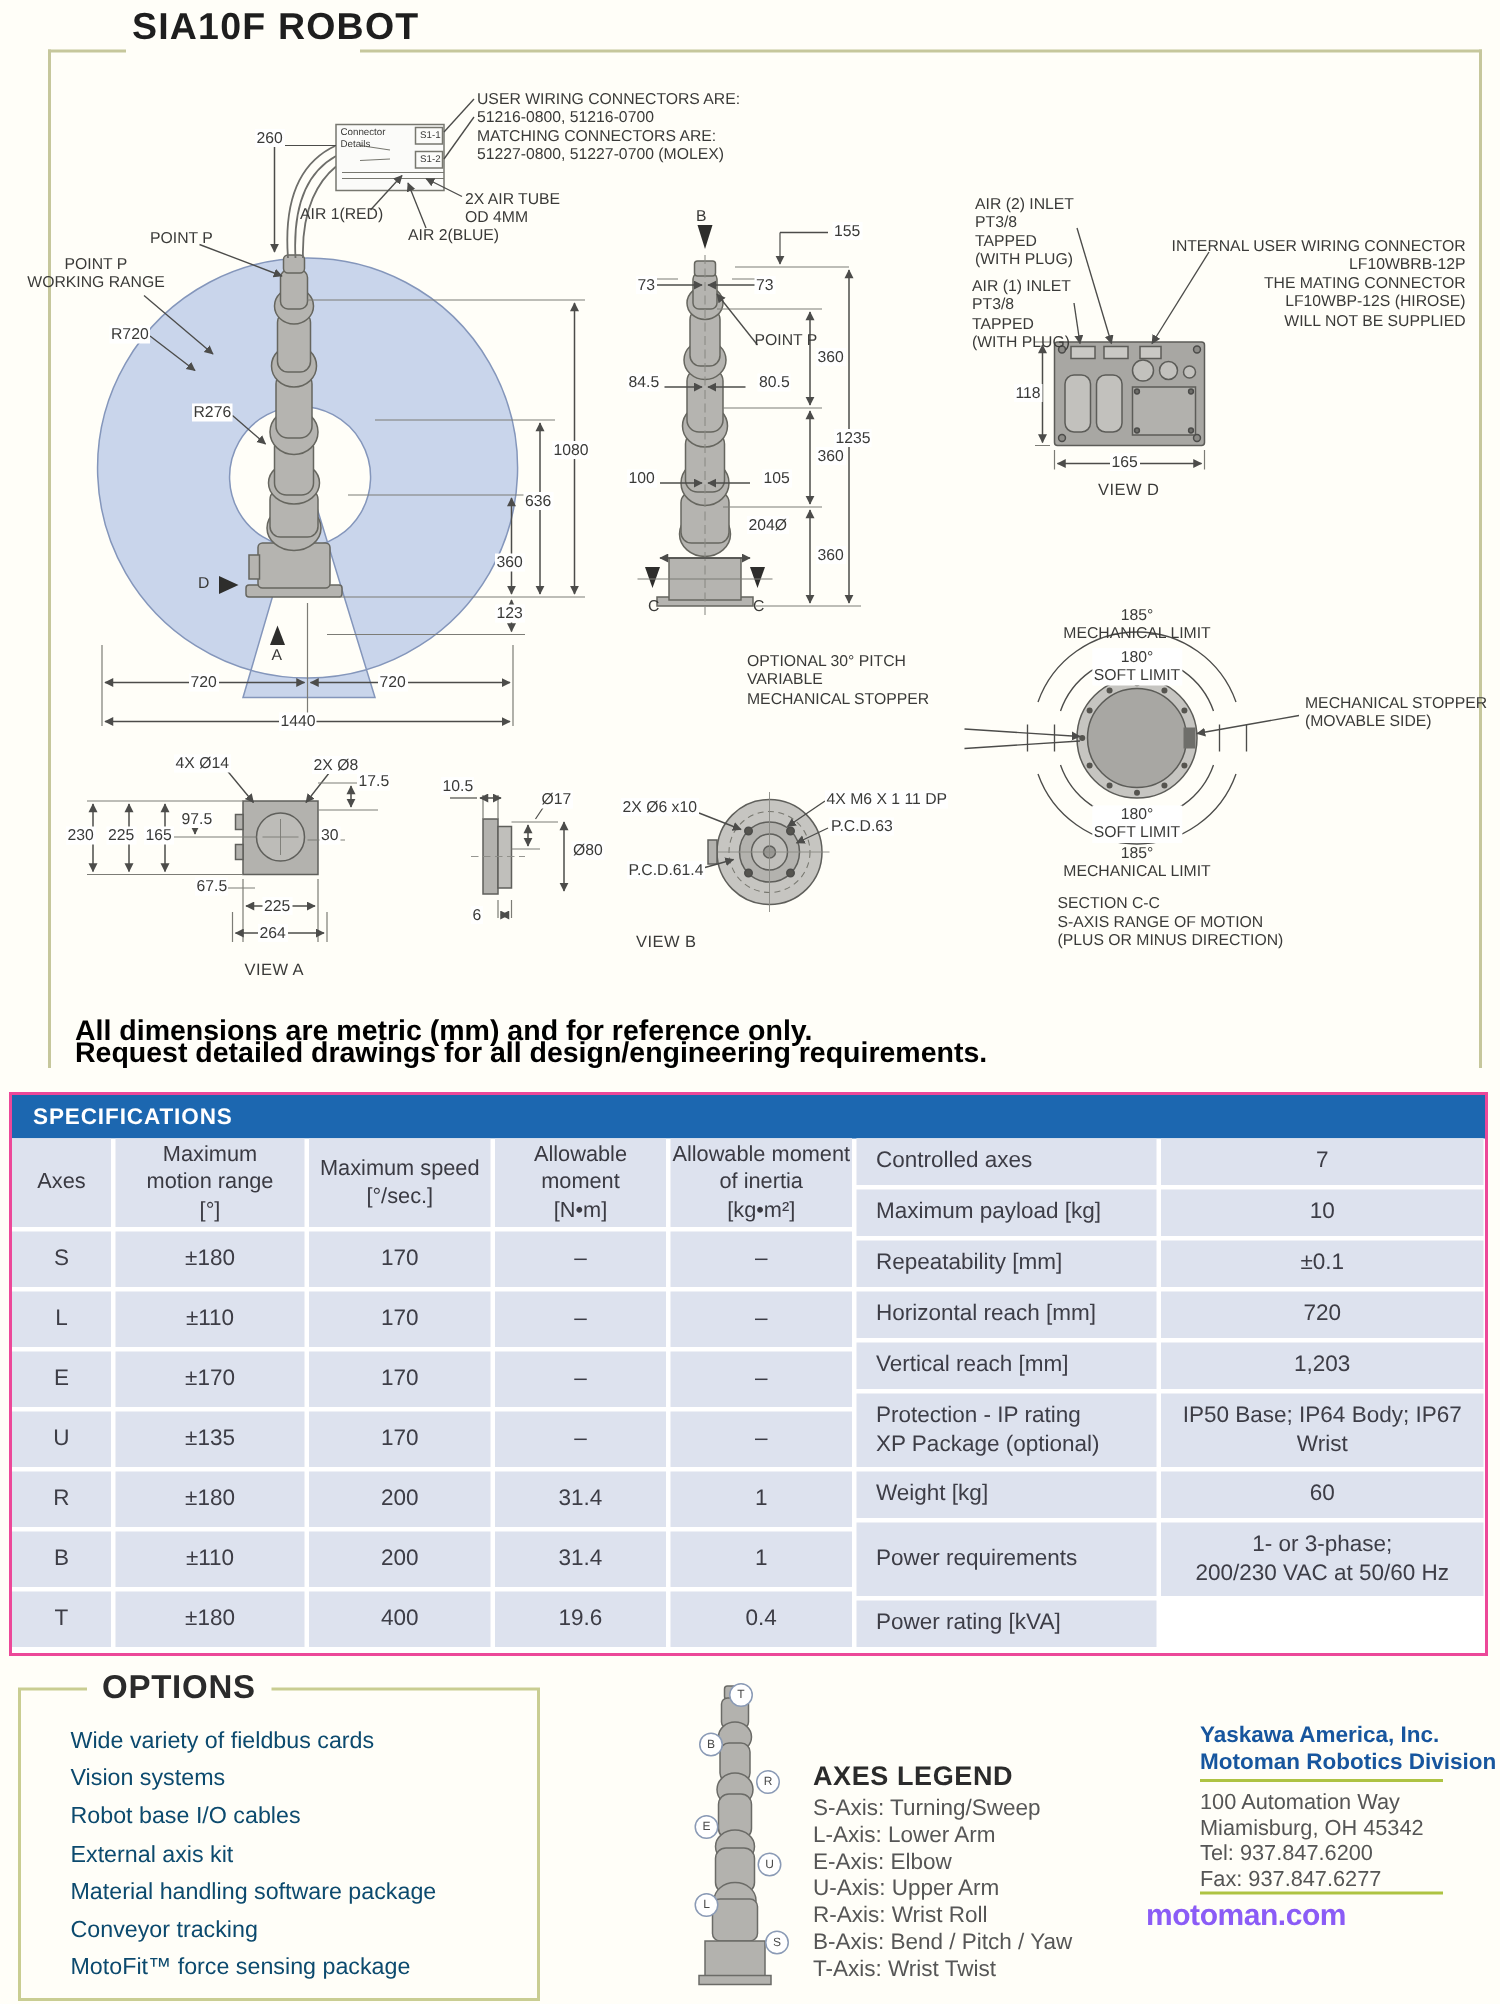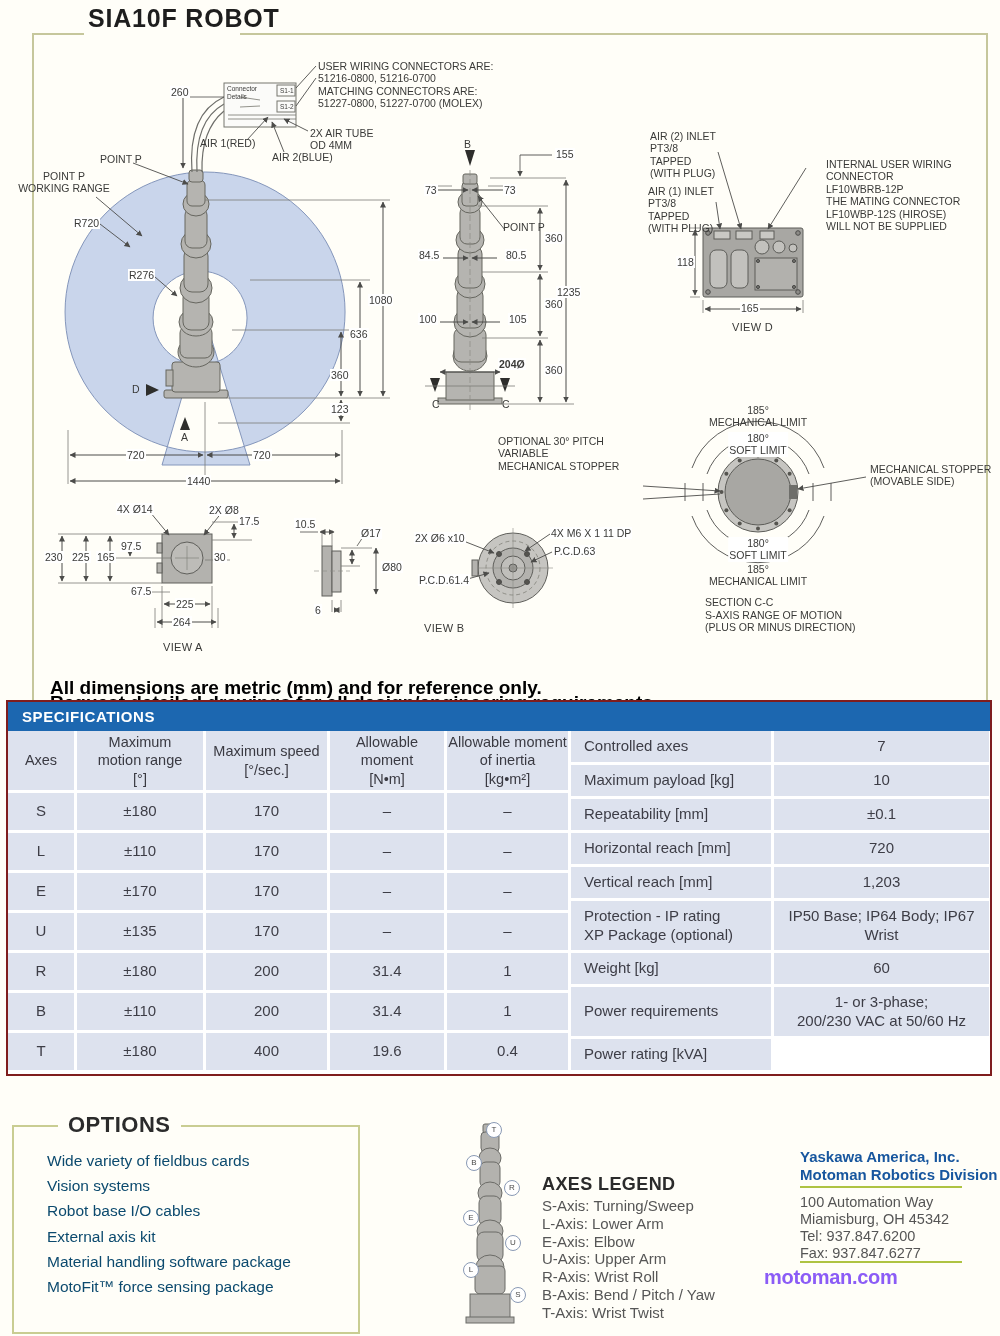--- a/index.html
+++ b/index.html
@@ -9,21 +9,21 @@
   .frame{position:absolute;background:#c6c79c;}
   
   .lbl{position:absolute;font-size:10.5px;line-height:1.18;color:#3a3a38;white-space:pre-line;}
   .dim{background:#fff;padding:0 1px;}
   .ctr{transform:translateX(-50%);text-align:center;}
   .rt{text-align:left;}
   .cap{font-size:11px;letter-spacing:.3px;}
   .tiny{font-size:6.5px;}
   .note{position:absolute;font-size:19px;font-weight:bold;color:#000000;}
   
-  .spec-wrap{position:absolute;left:6px;top:700px;width:982px;height:372px;border:2px solid #7f1d1d;background:#fff;}
+  .spec-wrap{position:absolute;left:6px;top:728px;width:982px;height:372px;border:2px solid #ec4899;background:#fff;}
   .spec-bar{height:29px;background:#1c67b0;color:#fff;font-weight:bold;font-size:15px;letter-spacing:.6px;line-height:29px;padding-left:14px;}
   .tbls{display:flex;gap:3px;margin-top:0;}
   .gridL{display:grid;grid-template-columns:66px 126px 121px 114px 121px;grid-template-rows:59px repeat(7,37px);gap:3px;background:#fff;}
   .gridR{display:grid;grid-template-columns:200px 215px;grid-template-rows:31px 31px 31px 31px 31px 49px 31px 49px 31px;gap:3px;background:#fff;}
   .cell{background:#dde2ee;display:flex;align-items:center;justify-content:center;font-size:15px;color:#3d3d46;text-align:center;white-space:pre-line;line-height:1.25;}
   .cell.hd{font-size:14.5px;color:#3a3a42;}
   .cell.lab{justify-content:flex-start;padding-left:13px;text-align:left;}
   
   .opt-box{position:absolute;left:12px;top:1125px;width:344px;height:205px;border:2px solid #c9cd92;}
   .opt-title{position:absolute;left:58px;top:1112px;font-size:22px;font-weight:bold;color:#2b2b2b;background:#fffef8;padding:0 10px;letter-spacing:.5px;}
@@ -318,32 +318,32 @@
 <div class="lbl dim" style="left:424px;top:184px;">73</div>
 <div class="lbl dim" style="left:503px;top:184px;">73</div>
 <div class="lbl" style="left:503px;top:221px;">POINT P</div>
 <div class="lbl dim" style="left:544px;top:232px;">360</div>
 <div class="lbl dim" style="left:418px;top:249px;">84.5</div>
 <div class="lbl dim" style="left:505px;top:249px;">80.5</div>
 <div class="lbl dim" style="left:556px;top:286px;">1235</div>
 <div class="lbl dim" style="left:544px;top:298px;">360</div>
 <div class="lbl dim" style="left:418px;top:313px;">100</div>
 <div class="lbl dim" style="left:508px;top:313px;">105</div>
-<div class="lbl dim" style="left:498px;top:358px;font-weight:bold;">204Ø</div>
+<div class="lbl dim" style="left:498px;top:344px;">204Ø</div>
 <div class="lbl dim" style="left:544px;top:364px;">360</div>
 <div class="lbl" style="left:432px;top:398px;">C</div>
 <div class="lbl" style="left:502px;top:398px;">C</div>
 
 <div class="lbl rt" style="left:650px;top:130px;width:68px;">AIR (2) INLET
 PT3/8 TAPPED
 (WITH PLUG)</div>
 <div class="lbl rt" style="left:648px;top:185px;width:68px;">AIR (1) INLET
 PT3/8 TAPPED
 (WITH PLUG)</div>
-<div class="lbl" style="left:826px;top:158px;">INTERNAL USER WIRING CONNECTOR
+<div class="lbl" style="left:781px;top:158px;text-align:right;">INTERNAL USER WIRING CONNECTOR
 LF10WBRB-12P
 THE MATING CONNECTOR
 LF10WBP-12S (HIROSE)
 WILL NOT BE SUPPLIED</div>
 <div class="lbl dim" style="left:676px;top:256px;">118</div>
 <div class="lbl dim" style="left:740px;top:302px;">165</div>
 <div class="lbl cap" style="left:732px;top:321px;">VIEW D</div>
 
 <div class="lbl ctr" style="left:758px;top:404px;">185°
 MECHANICAL LIMIT</div>
@@ -472,20 +472,21 @@
 </div>
 
 <div class="opt-box"></div>
 <div class="opt-title">OPTIONS</div>
 <div class="opt-list">
   <div>Wide variety of fieldbus cards</div>
   <div>Vision systems</div>
   <div>Robot base I/O cables</div>
   <div>External axis kit</div>
   <div>Material handling software package</div>
+  <div>Conveyor tracking</div>
   <div>MotoFit™ force sensing package</div>
 </div>
 
 <svg class="abs" style="left:453px;top:1118px;" width="76" height="212" viewBox="0 0 76 212">
   <g fill="#b3b2ae" stroke="#6b6b67" stroke-width="1">
     <rect x="30" y="6" width="14" height="9" rx="2"></rect>
     <rect x="28" y="14" width="18" height="20" rx="4"></rect>
     <ellipse cx="37" cy="40" rx="11" ry="10"></ellipse>
     <rect x="27" y="44" width="20" height="26" rx="6"></rect>
     <ellipse cx="37" cy="75" rx="12" ry="11"></ellipse>

